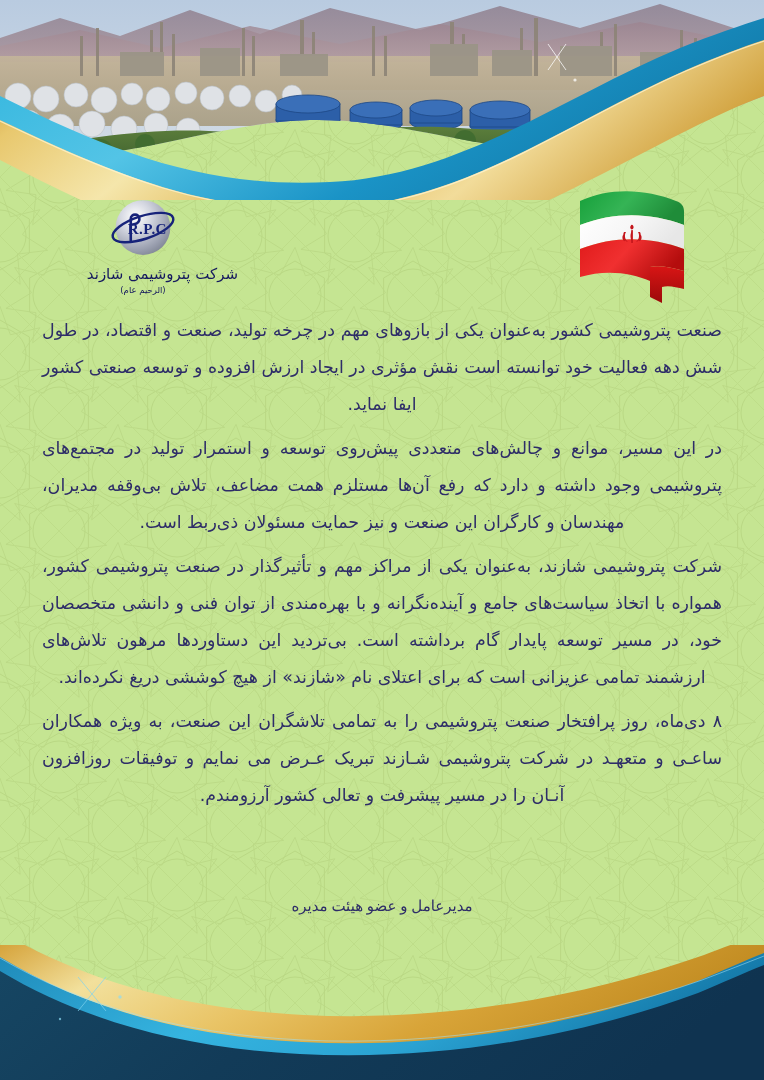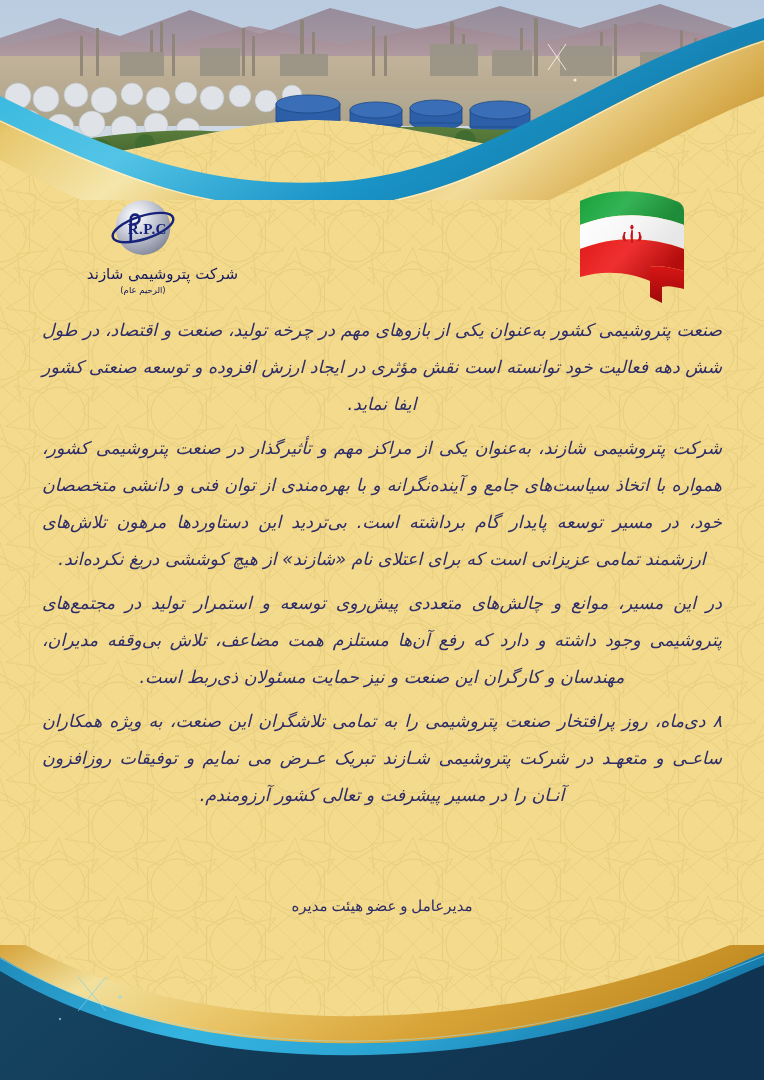--- a/index.html
+++ b/index.html
@@ -11,21 +11,21 @@
     height: 1080px;
     background: #ffffff;
     font-family: "DejaVu Sans", "Liberation Sans", sans-serif;
     overflow: hidden;
   }
 
   .page {
     position: relative;
     width: 764px;
     height: 1080px;
-    background: #eab308;
+    background: #84cc16;
     overflow: hidden;
   }
 
   
   .bg-pattern {
     position: absolute;
     inset: 0;
     z-index: 0;
     opacity: 0.55;
   }
@@ -129,21 +129,20 @@
     right: 42px;
     left: 42px;
     z-index: 6;
     direction: rtl;
     text-align: justify;
     text-align-last: center;
     color: #2e2d68;
     font-size: 17.4px;
     line-height: 37px;
     font-family: "DejaVu Sans", "Liberation Sans", sans-serif;
-    font-style: italic;
   }
   .letter-body p {
     margin: 0 0 7px 0;
     text-align: justify;
     text-justify: inter-word;
   }
   .letter-body p:last-child { margin-bottom: 0; }
 
   
   .signature {
@@ -418,22 +417,22 @@
           <rect x="59.2" y="45" width="1.7" height="13" rx="0.6"></rect>
           <path d="M51,50 c-1.2,2.2 -0.6,5 1.3,6.2 l1.1,-1.4 c-1.3,-1 -1.7,-3 -0.8,-4.6 Z"></path>
           <path d="M69,50 c1.2,2.2 0.6,5 -1.3,6.2 l-1.1,-1.4 c1.3,-1 1.7,-3 0.8,-4.6 Z"></path>
         </g>
       </svg>
     </div>
   </div>
 
   <div class="letter-body">
     <p>صنعت پتروشیمی کشور به‌عنوان یکی از بازوهای مهم در چرخه تولید، صنعت و اقتصاد، در طول شش دهه فعالیت خود توانسته است نقش مؤثری در ایجاد ارزش افزوده و توسعه صنعتی کشور ایفا نماید.</p>
+    <p>در این مسیر، موانع و چالش‌های متعددی پیش‌روی توسعه و استمرار تولید در مجتمع‌های پتروشیمی وجود داشته و دارد که رفع آن‌ها مستلزم همت مضاعف، تلاش بی‌وقفه مدیران، مهندسان و کارگران این صنعت و نیز حمایت مسئولان ذی‌ربط است.</p>
     <p>شرکت پتروشیمی شازند، به‌عنوان یکی از مراکز مهم و تأثیرگذار در صنعت پتروشیمی کشور، همواره با اتخاذ سیاست‌های جامع و آینده‌نگرانه و با بهره‌مندی از توان فنی و دانشی متخصصان خود، در مسیر توسعه پایدار گام برداشته است. بی‌تردید این دستاوردها مرهون تلاش‌های ارزشمند تمامی عزیزانی است که برای اعتلای نام «شازند» از هیچ کوششی دریغ نکرده‌اند.</p>
-    <p>در این مسیر، موانع و چالش‌های متعددی پیش‌روی توسعه و استمرار تولید در مجتمع‌های پتروشیمی وجود داشته و دارد که رفع آن‌ها مستلزم همت مضاعف، تلاش بی‌وقفه مدیران، مهندسان و کارگران این صنعت و نیز حمایت مسئولان ذی‌ربط است.</p>
     <p>۸ دی‌ماه، روز پرافتخار صنعت پتروشیمی را به تمامی تلاشگران این صنعت، به ویژه همکاران ساعـی و متعهـد در شرکت پتروشیمی شـازند تبریک عـرض می نمایم و توفیقات روزافزون آنـان را در مسیر پیشرفت و تعالی کشور آرزومندم.</p>
   </div>
 
   <div class="signature">
     <div class="sig-title">مدیرعامل و عضو هیئت مدیره</div>
   </div>
 
   <svg class="bottom-wave" width="764" height="135" viewBox="0 0 764 135" xmlns="http://www.w3.org/2000/svg">
     <defs>
       <linearGradient id="navyBot" x1="0" y1="0" x2="1" y2="0.2">

